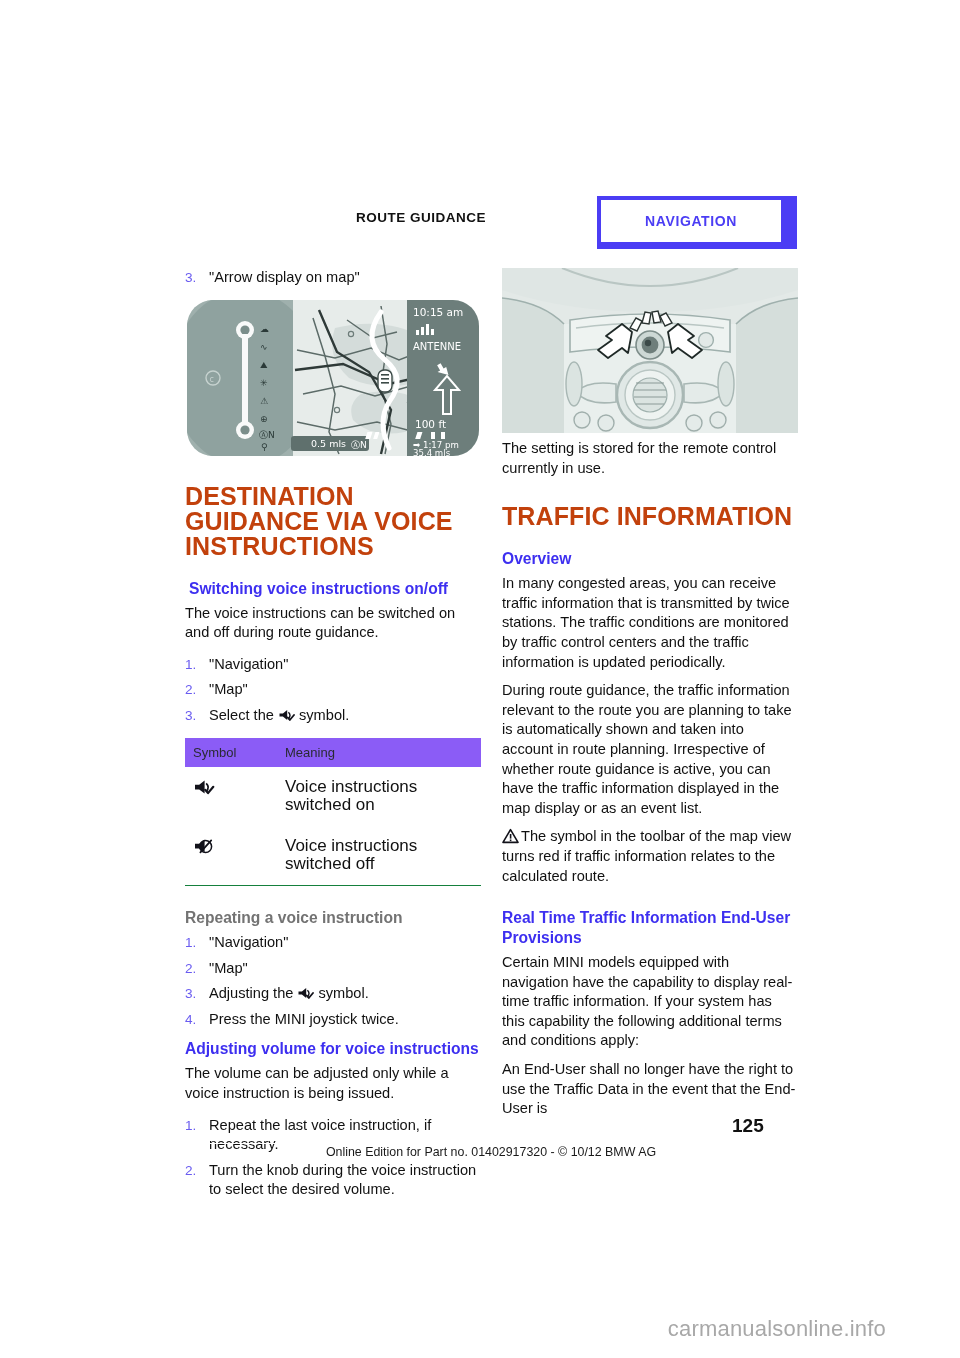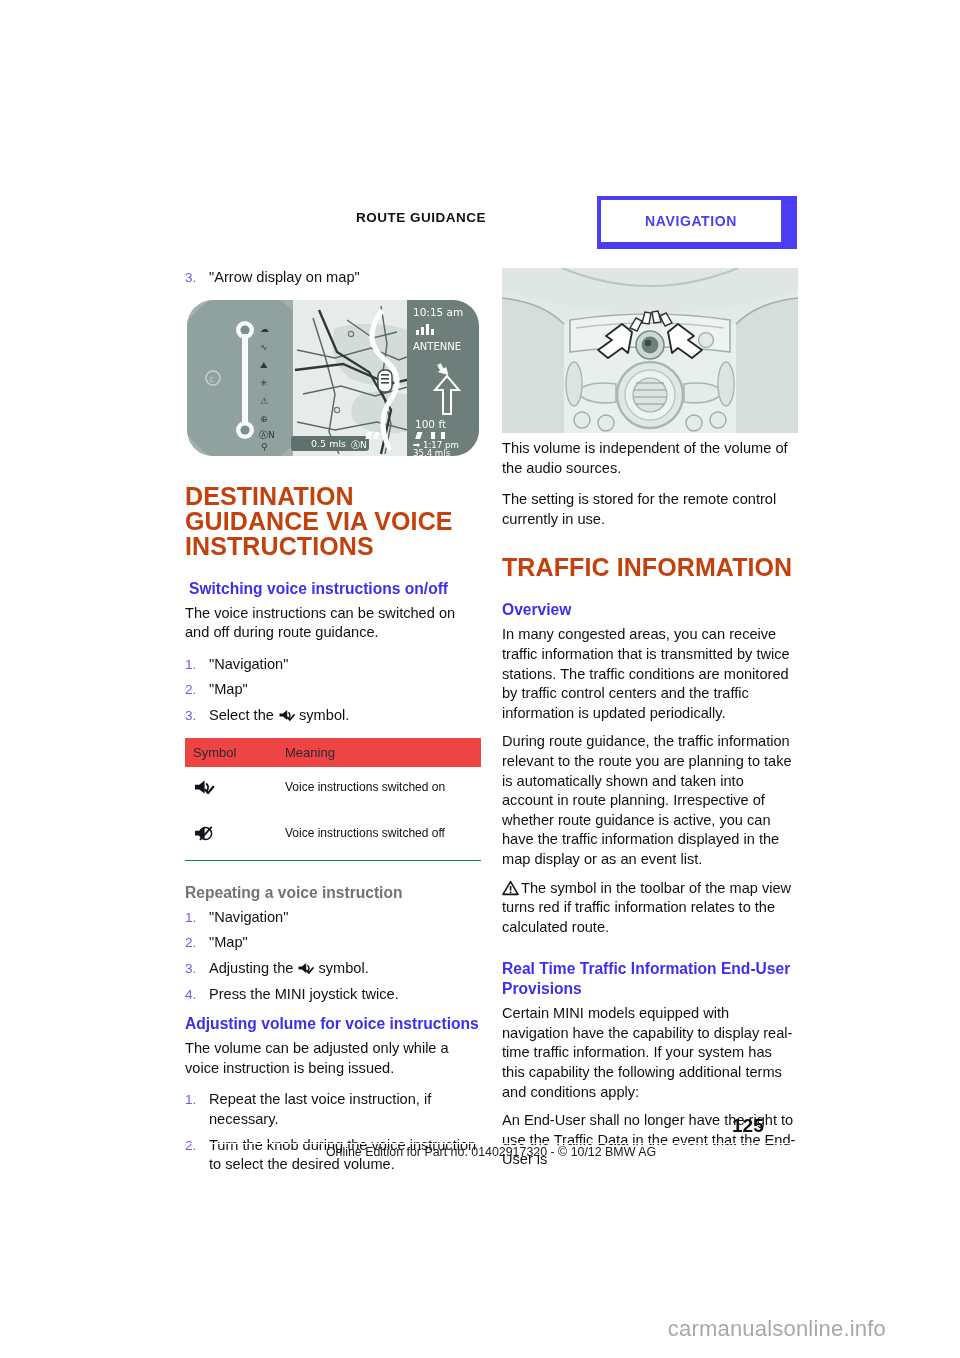--- a/index.html
+++ b/index.html
@@ -74,27 +74,27 @@
   }
 
   
   .figure { width: 296px; margin-bottom: 6px; }
   .fig-nav { height: 160px; display: block; }
   .fig-console { height: 165px; display: block; }
 
   
   table.symtab { width: 296px; border-collapse: collapse; margin-top: 12px; }
   table.symtab thead th {
-    background: #ef4444; color: #2a2a33;
+    background: #8b5cf6; color: #2a2a33;
     font-size: 13px; font-weight: normal; text-align: left;
     padding: 7px 0 7px 8px;
   }
   table.symtab thead th.c2 { padding-left: 14px; }
   table.symtab tbody td {
-    font-size: 12px; line-height: 18.6px; color: #111;
+    font-size: 17px; line-height: 18.6px; color: #111;
     padding: 11px 0 11px 8px; vertical-align: top; background: #fff;
   }
   table.symtab tbody td.c2 { padding-left: 14px; }
   table.symtab tbody tr.lastrow td { border-bottom: 1px solid #15803d; }
   .symcell { width: 86px; }
 
   
   .inline-ico { display: inline-block; vertical-align: -3px; }
   .warn-ico   { display: inline-block; vertical-align: -3px; margin-right: 2px; }
 
@@ -383,21 +383,20 @@
             <circle cx="104" cy="155" r="8"></circle>
           <circle cx="192" cy="155" r="8"></circle>
             <circle cx="216" cy="152" r="8"></circle>
         </g>
 
         <ellipse cx="72" cy="116" rx="8" ry="22" fill="#dbe4e1" stroke="#a8b7b4" stroke-width="1.4"></ellipse>
         <ellipse cx="224" cy="116" rx="8" ry="22" fill="#dbe4e1" stroke="#a8b7b4" stroke-width="1.4"></ellipse>
       </svg>
     </div>
 
-    <p class="body-text">This volume is independent of the volume of the audio sources.</p>
     <p class="body-text">The setting is stored for the remote control currently in use.</p>
 
     <h1 class="section">TRAFFIC INFORMATION</h1>
 
     <h2 class="sub">Overview</h2>
     <p class="body-text tight">In many congested areas, you can receive traffic information that is transmitted by twice stations. The traffic conditions are monitored by traffic control centers and the traffic information is updated periodically.</p>
     <p class="body-text tight">During route guidance, the traffic information relevant to the route you are planning to take is automatically shown and taken into account in route planning. Irrespective of whether route guidance is active, you can have the traffic information displayed in the map display or as an event list.</p>
     <p class="body-text"><svg class="warn-ico" width="17" height="16" viewBox="0 0 17 16">
           <path d="M8.5 1.6 L16 14.4 H1 Z" fill="none" stroke="#12121a" stroke-width="1.6" stroke-linejoin="round"></path>
           <rect x="7.8" y="6" width="1.6" height="4.6" fill="#12121a"></rect>

